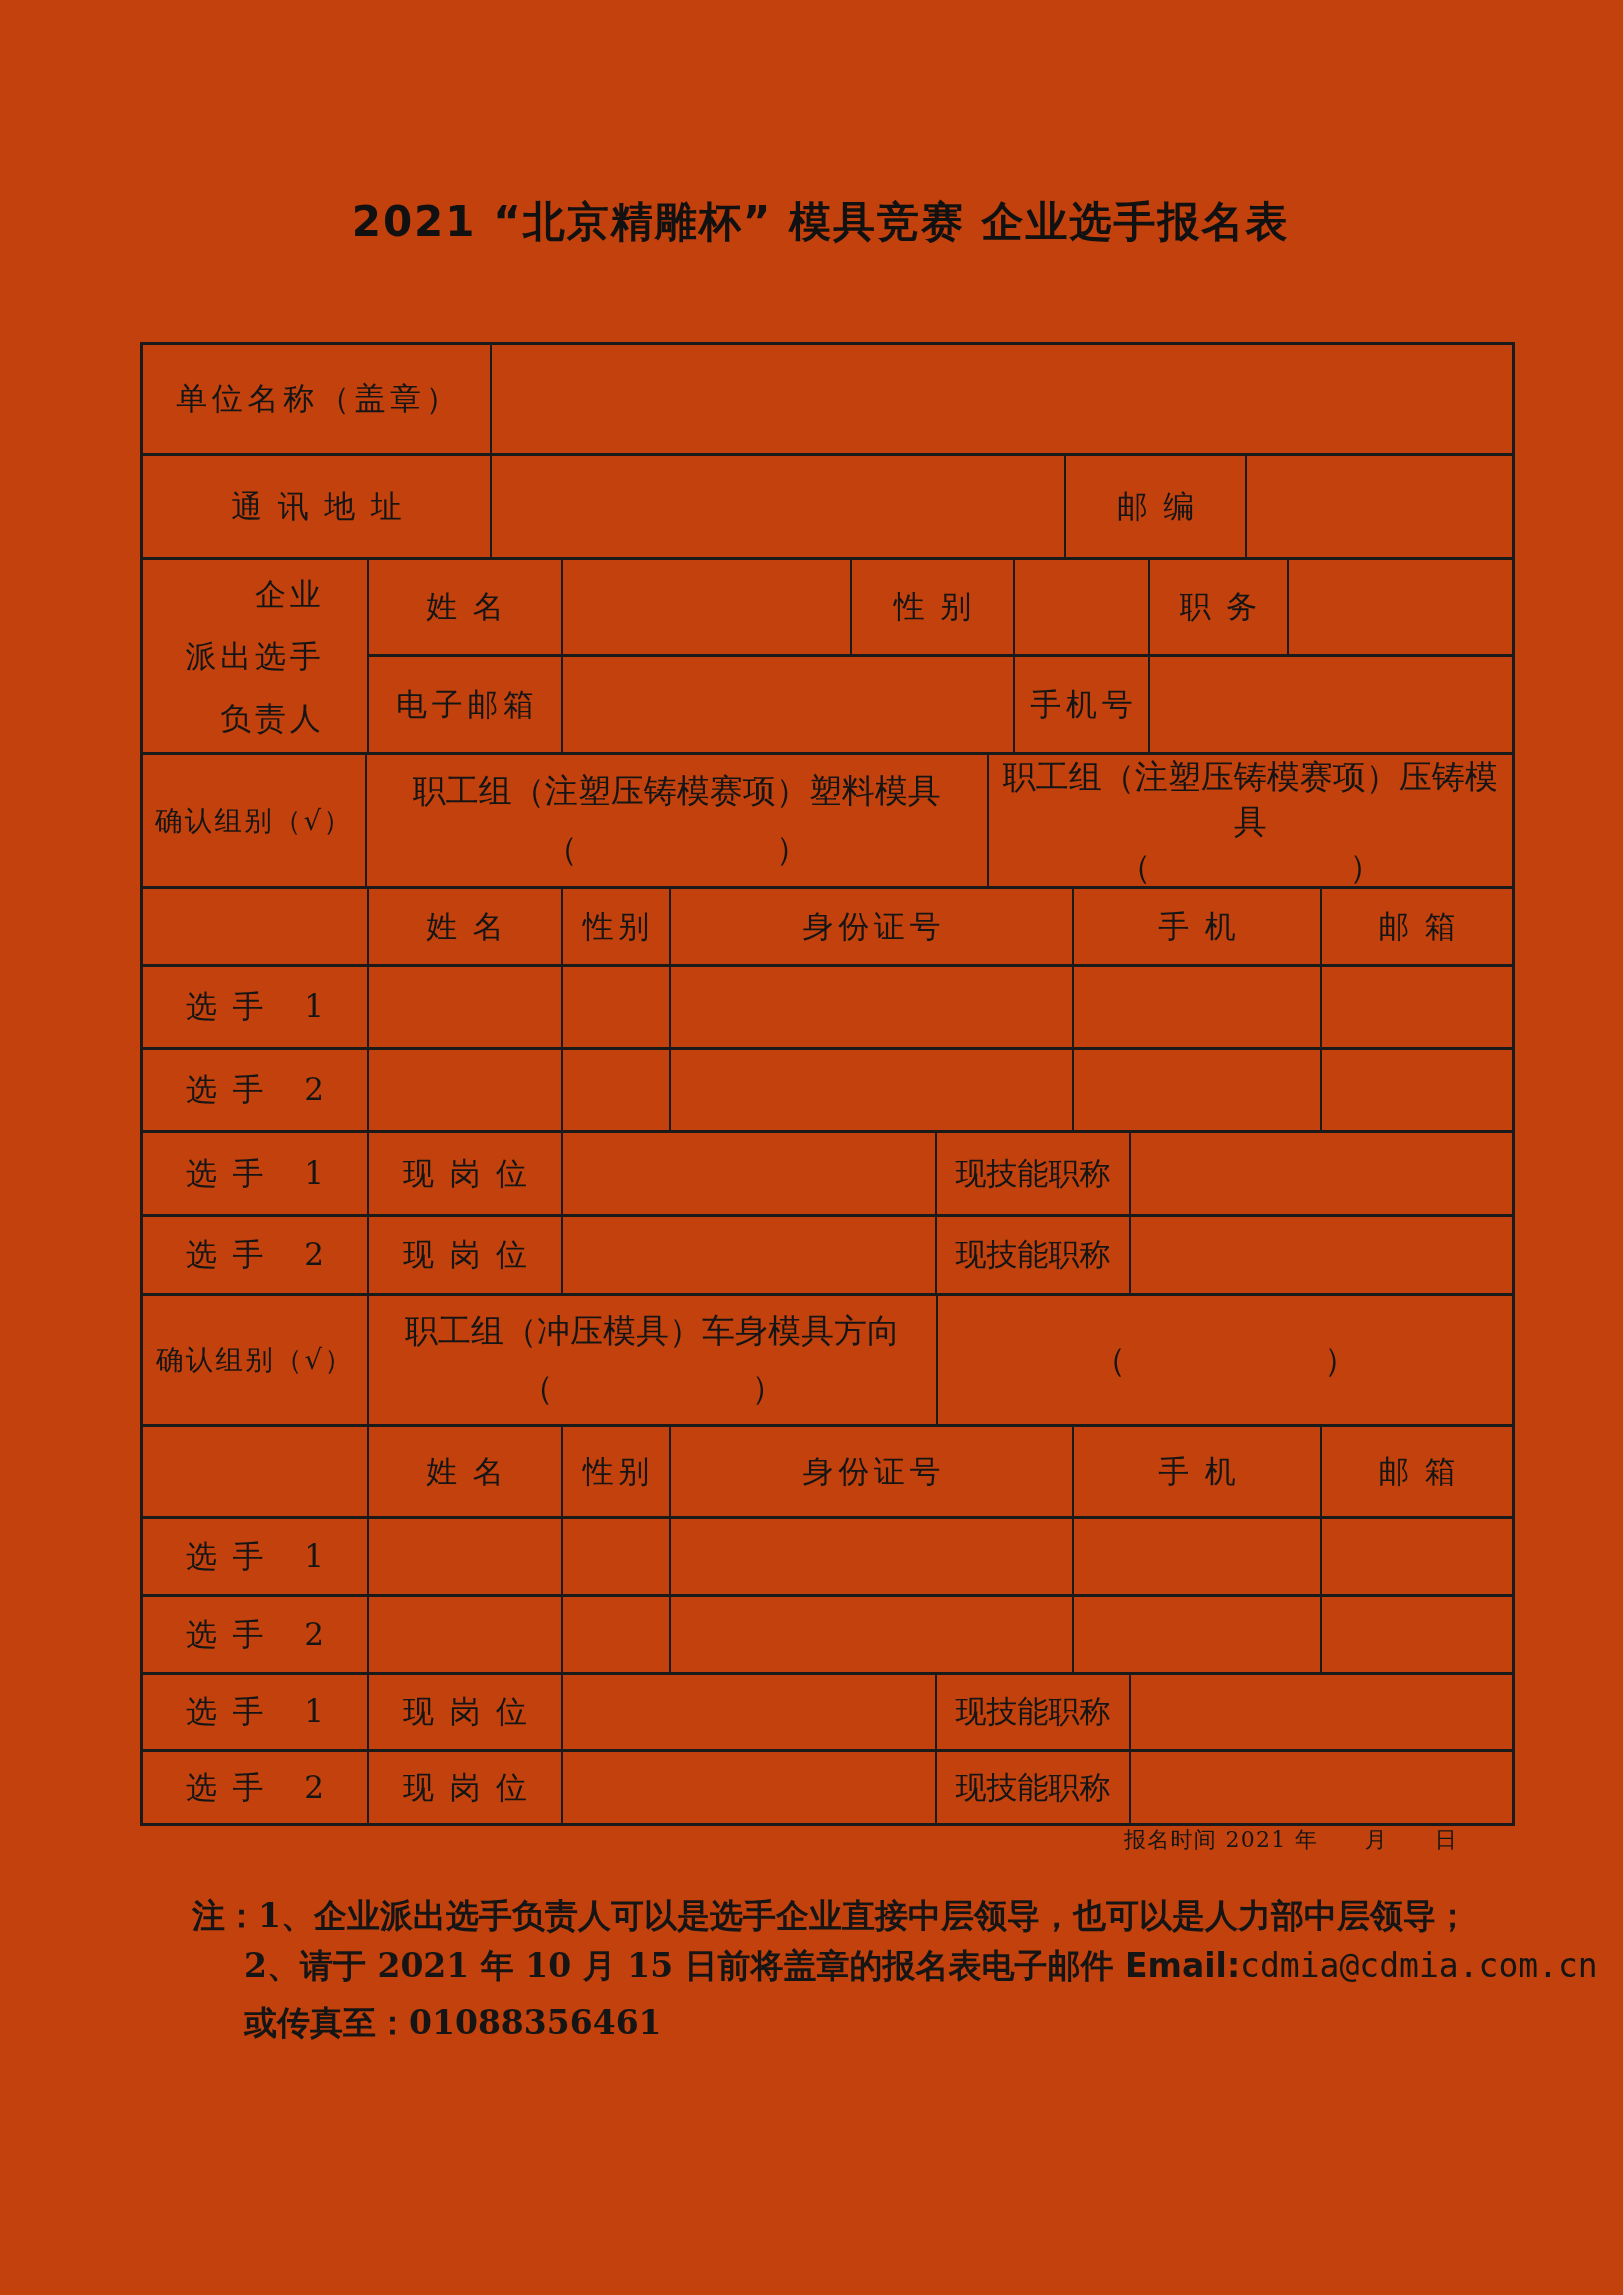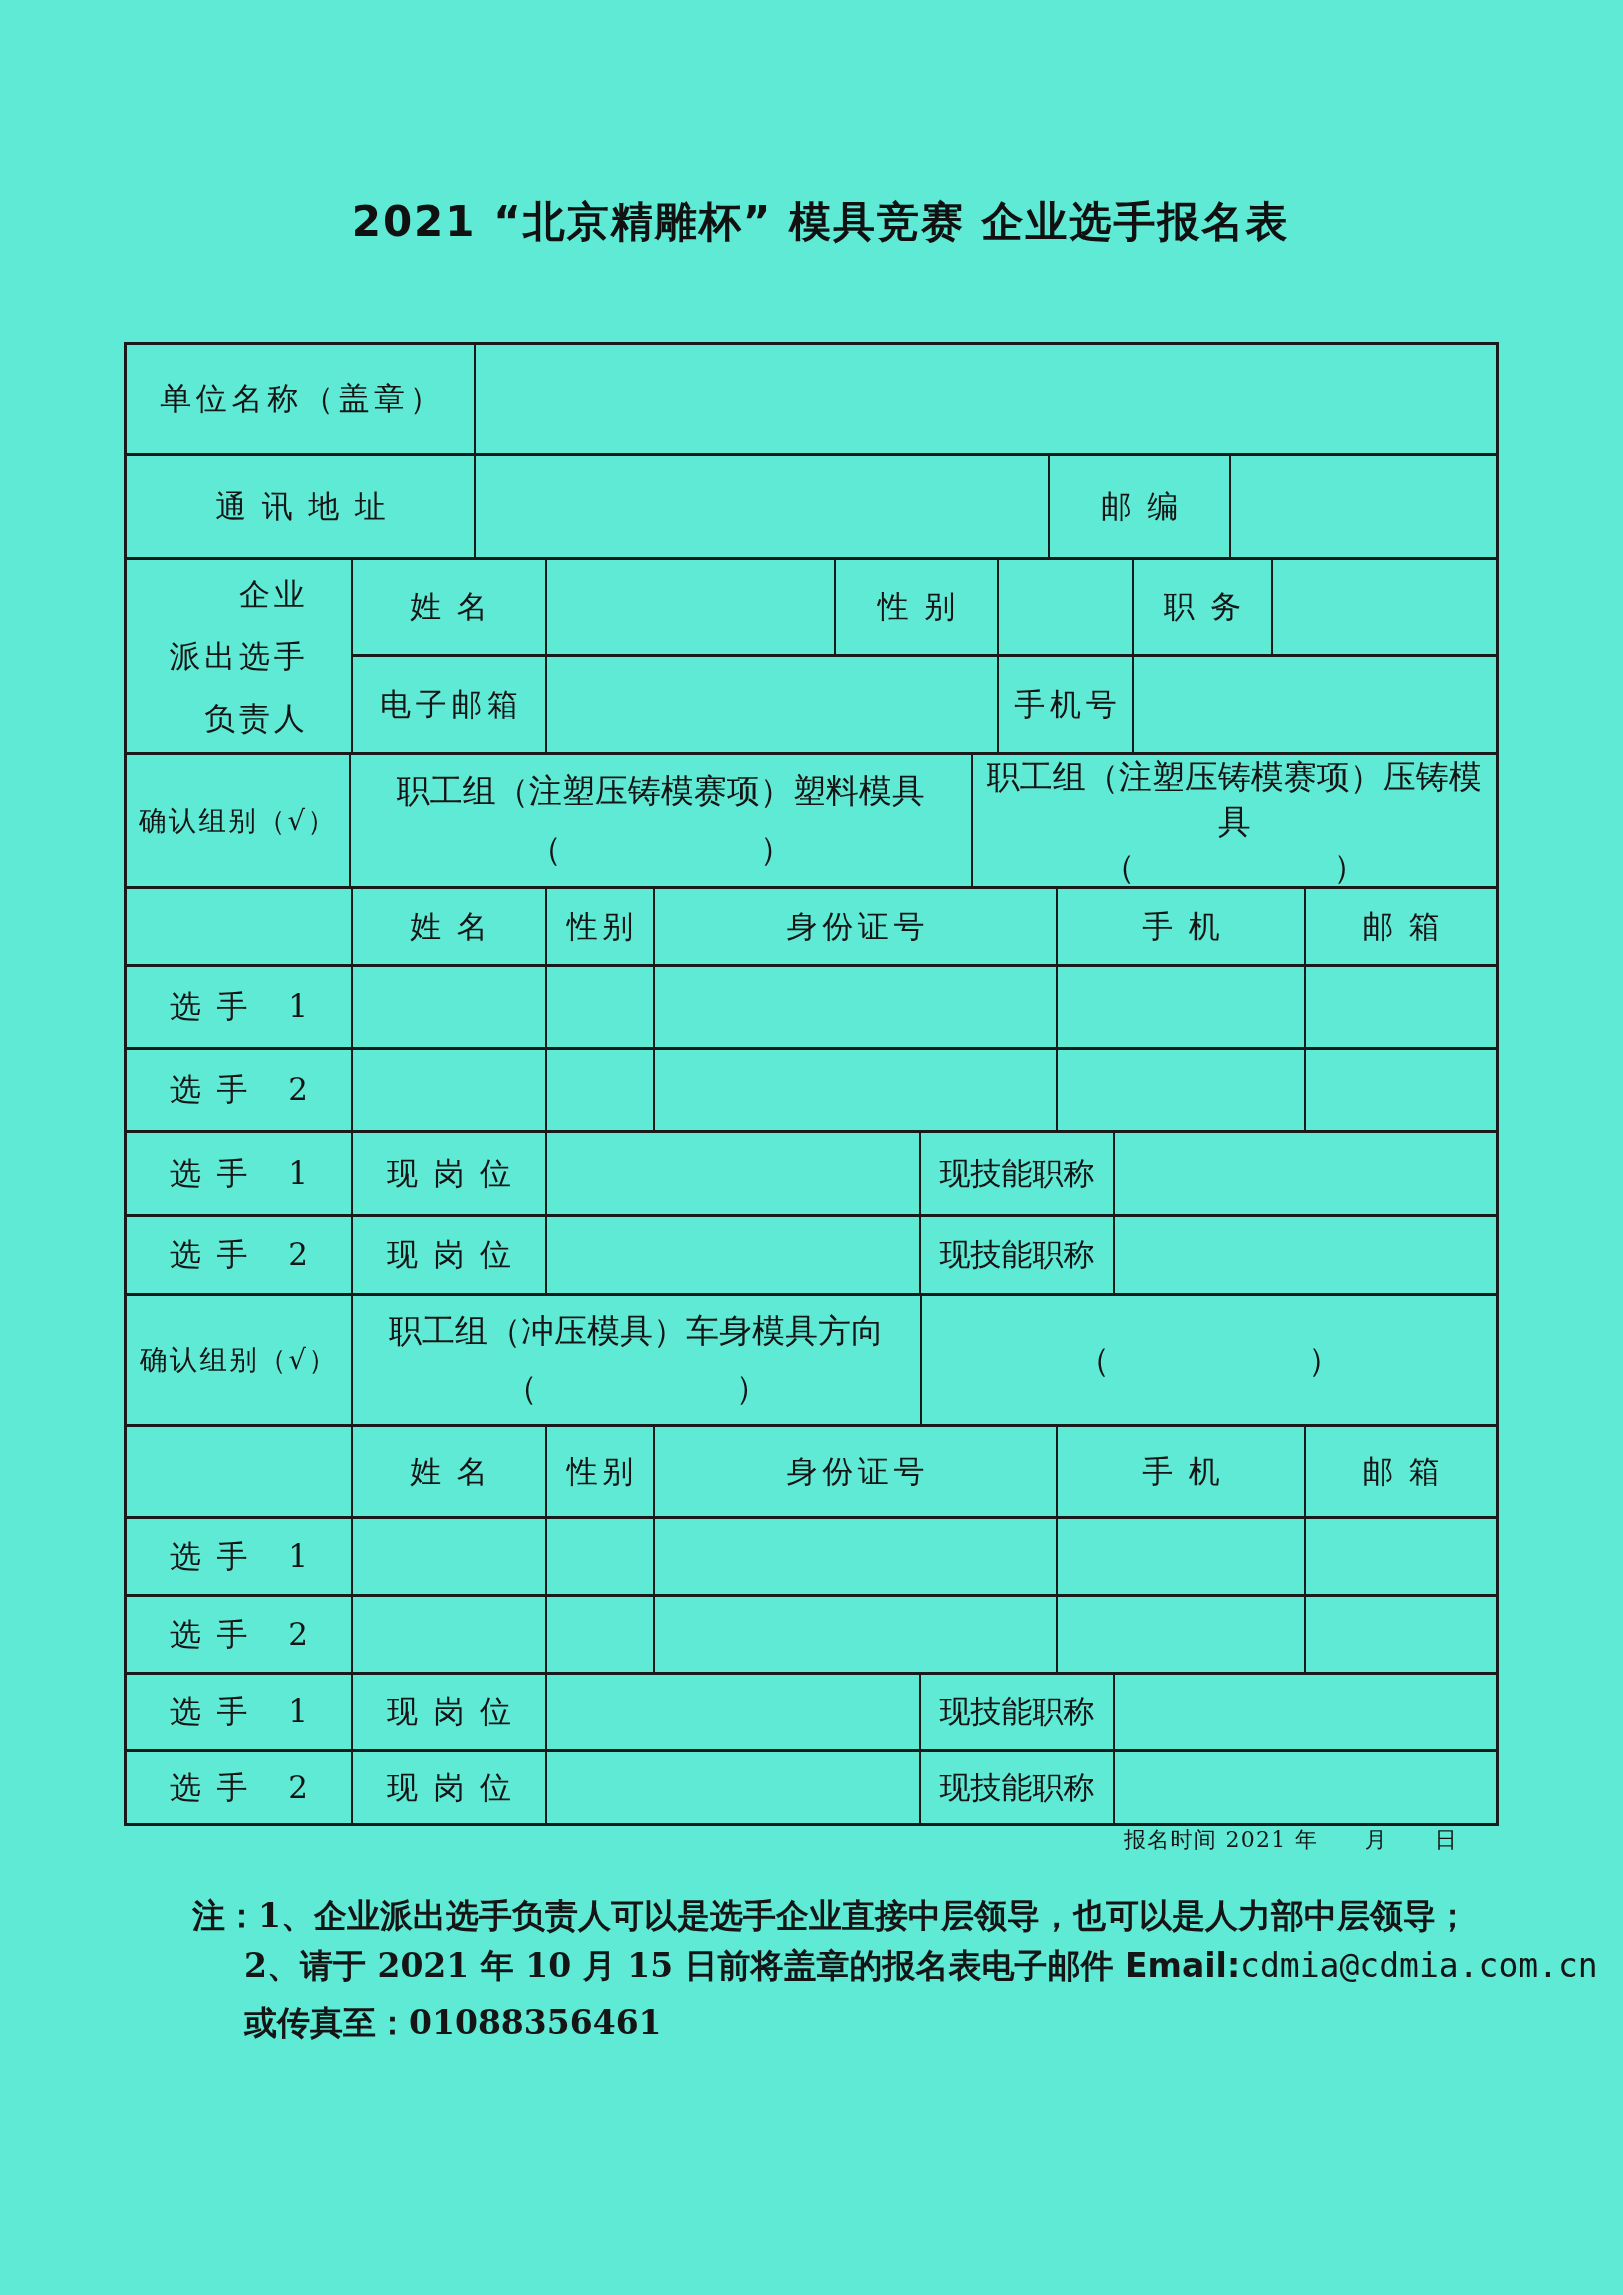--- a/index.html
+++ b/index.html
@@ -1,30 +1,30 @@
 <!DOCTYPE html>
 <html style="font-size:10.5px"><head>
 <meta charset="utf-8">
 <style>
   * { margin:0; padding:0; box-sizing:border-box; }
   html,body { background:#d9d9d9; }
   .page {
     position:relative; width:1623px; height:2295px; margin:0 auto;
-    background:#5eead4; color:#151515; overflow:hidden;
+    background:#c2410c; color:#151515; overflow:hidden;
     font-family:"DejaVu Serif","Liberation Serif",serif;
   }
   .title {
     position:absolute; top:194px; left:0; width:100%;
     text-align:center; text-indent:18.3px;
     font-family:"DejaVu Sans","Liberation Sans",sans-serif;
     font-weight:700; font-size:42px; letter-spacing:2px; color:#111;
   }
   
   .form-table {
-    position:absolute; left:124px; top:342px; width:1375px; height:1484px;
+    position:absolute; left:140px; top:342px; width:1375px; height:1484px;
     border:3.3px solid #1a1a1a; display:flex; flex-direction:column;
     font-size:31px;
   }
   .trow { display:flex; border-bottom:3.3px solid #1a1a1a; flex:0 0 auto; min-height:0; }
   .trow.last { border-bottom:none; flex:1 1 auto; }
   .cell {
     border-right:2px solid #1a1a1a;
     display:flex; align-items:center; justify-content:center;
     text-align:center; overflow:hidden;
   }

